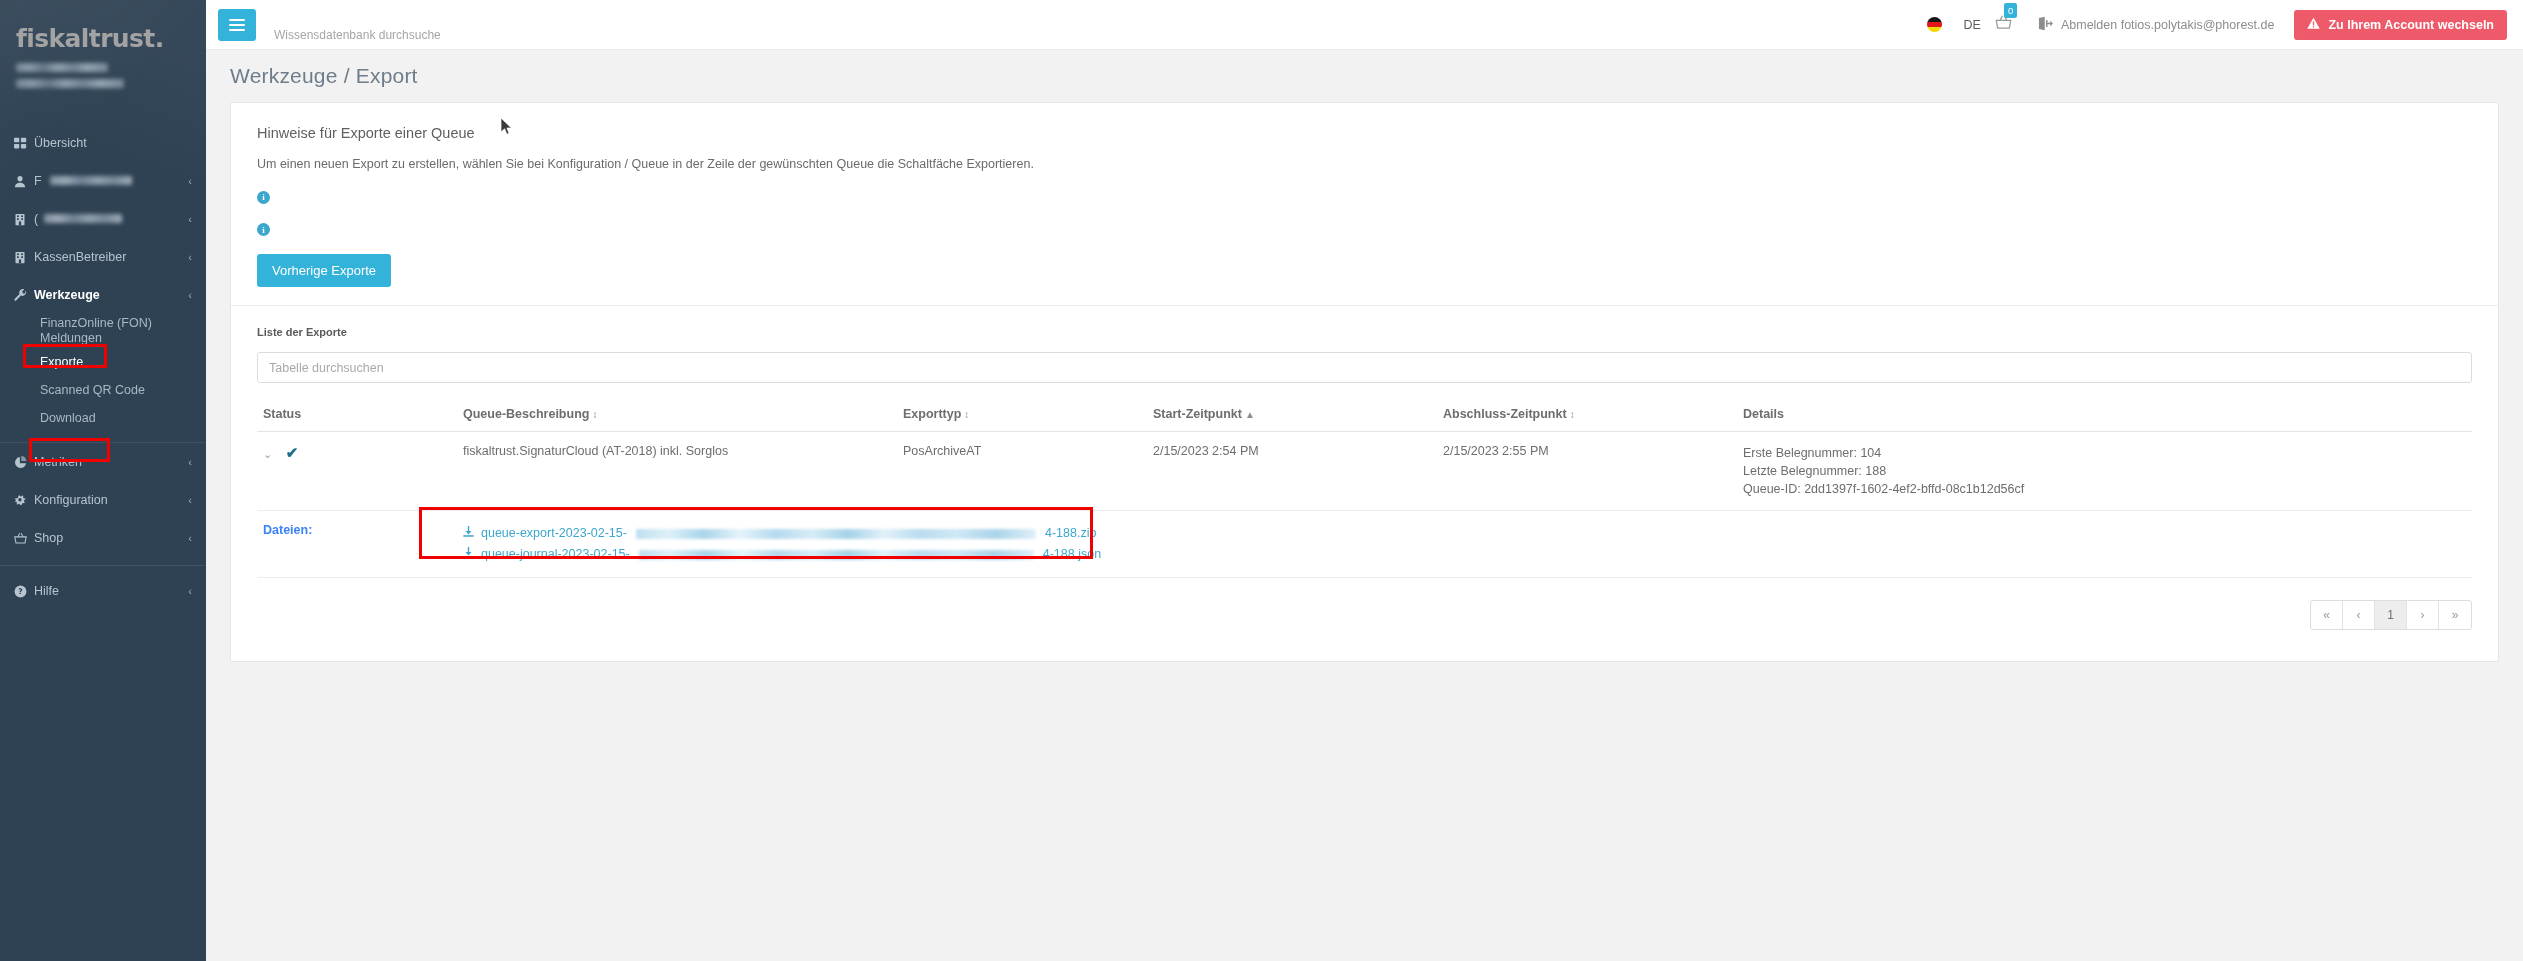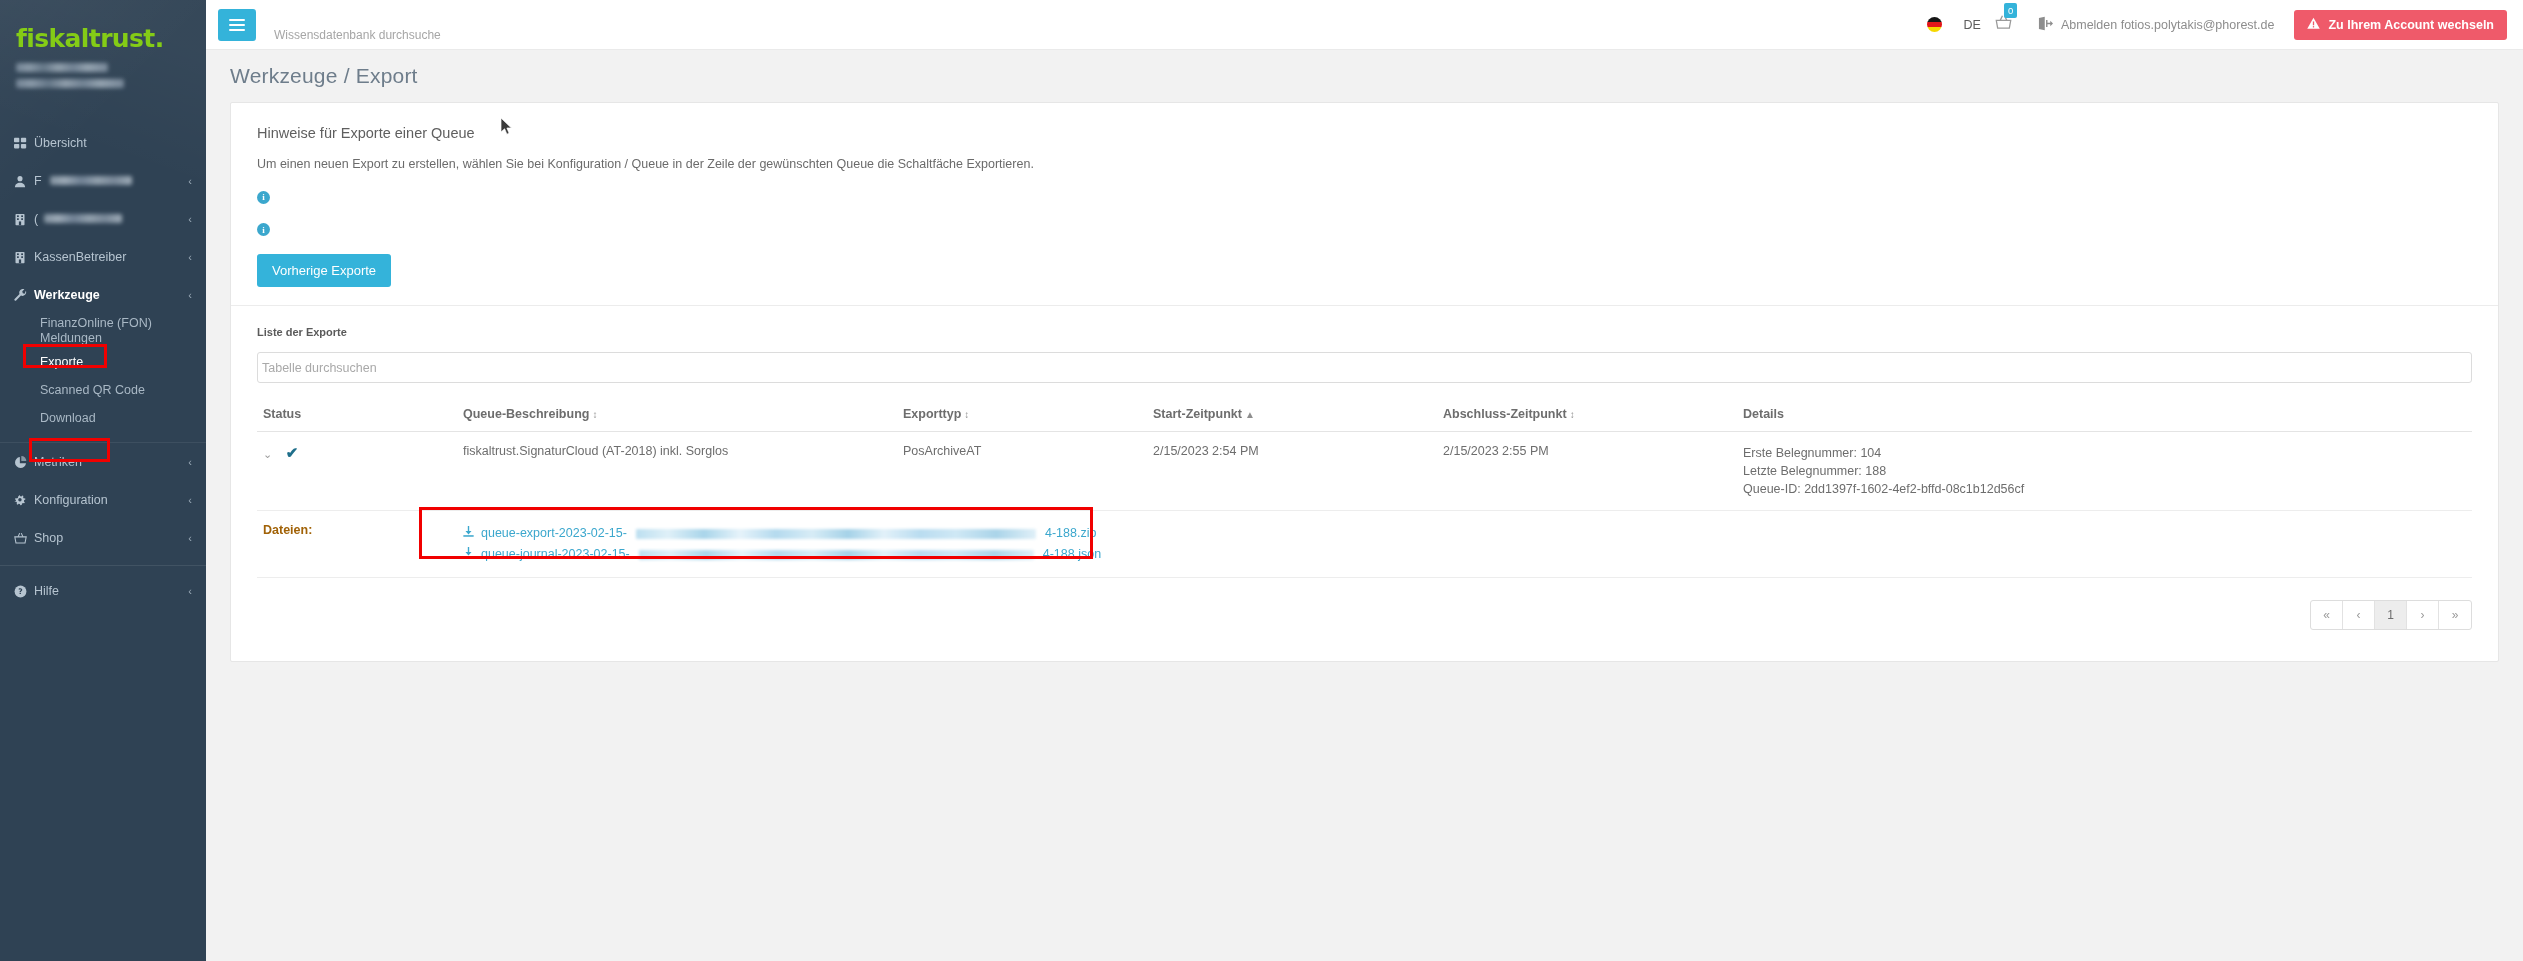--- a/index.html
+++ b/index.html
@@ -30,21 +30,21 @@
     pointer-events: none;
   }
   .brand {
     padding: 26px 0 0 16px;
     position: relative; z-index: 2;
   }
   .brand-logo {
     font-family: "DejaVu Sans", sans-serif;
     font-weight: 700;
     font-size: 25px;
-    color: #84cc16;
+    color: #a3a3a3;
     letter-spacing: -0.6px;
     line-height: 1;
   }
   .brand-sub { margin-top: 12px; }
   .blur-line {
     height: 9px; border-radius: 2px; margin-bottom: 7px;
     background: linear-gradient(90deg,#7e8fa0 0%, #98a7b5 14%, #6d7f90 30%, #9fadb9 46%, #7b8c9d 62%, #a3b1bd 78%, #8292a3 100%);
     filter: blur(2.2px);
     opacity: .85;
   }
@@ -208,21 +208,21 @@
     font-size: 13px; padding: 9px 15px; cursor: pointer;
     font-family: "Liberation Sans", sans-serif;
     margin-bottom: 18px;
   }
   .hr { border: none; border-top: 1px solid #ececec; margin: 0 -26px 0 -26px; }
 
   .list-title { font-size: 11px; color: #5a5a5a; font-weight: 700; margin: 20px 0 14px 0; }
   .table-search {
     width: 100%; height: 31px;
     border: 1px solid #dcdcdc; border-radius: 3px;
-    padding: 0 4px; font-size: 12.5px; color: #666;
+    padding: 0 11px; font-size: 12.5px; color: #666;
     font-family: "Liberation Sans", sans-serif;
     outline: none; background: #fff;
   }
   .table-search::placeholder { color: #a9a9a9; }
 
   table.exp { width: 100%; border-collapse: collapse; margin-top: 14px; }
   table.exp th {
     text-align: left; font-size: 12.5px; color: #6d6d6d; font-weight: 700;
     padding: 10px 6px 10px 6px;
     border-bottom: 1px solid #e4e4e4;
@@ -238,21 +238,21 @@
   .col-queue  { width: 440px; }
   .col-type   { width: 250px; }
   .col-start  { width: 290px; }
   .col-end    { width: 300px; }
 
   .chev-row { color: #9b9b9b; font-size: 11px; margin-right: 10px; }
   .check { color: #1f6f8b; font-size: 15px; font-weight: 700; }
   .detail-line { line-height: 18px; }
 
   .files-row td { border-bottom: 1px solid #ededed; padding-top: 10px; padding-bottom: 14px; }
-  .files-label { font-weight: 700; color: #a16207; font-size: 12.5px; }
+  .files-label { font-weight: 700; color: #3b82f6; font-size: 12.5px; }
   .file-link {
     display: flex; align-items: center; gap: 7px;
     color: #3ba7cd; font-size: 12.5px; text-decoration: none;
     line-height: 21px; cursor: pointer;
   }
   .file-link .dl { color: #3ba7cd; font-size: 12px; }
   .redact {
     display: inline-block; height: 10px; border-radius: 1px;
     background: linear-gradient(90deg,#bcdff0 0%, #dff0f8 8%, #a9d5ea 17%, #e6f3fa 26%, #b4daee 35%, #d7ecf6 44%, #a5d2e8 53%, #e2f1f9 62%, #b9dcf0 71%, #cfe8f5 80%, #aad4e9 90%, #e0f0f8 100%);
     filter: blur(1.6px);

